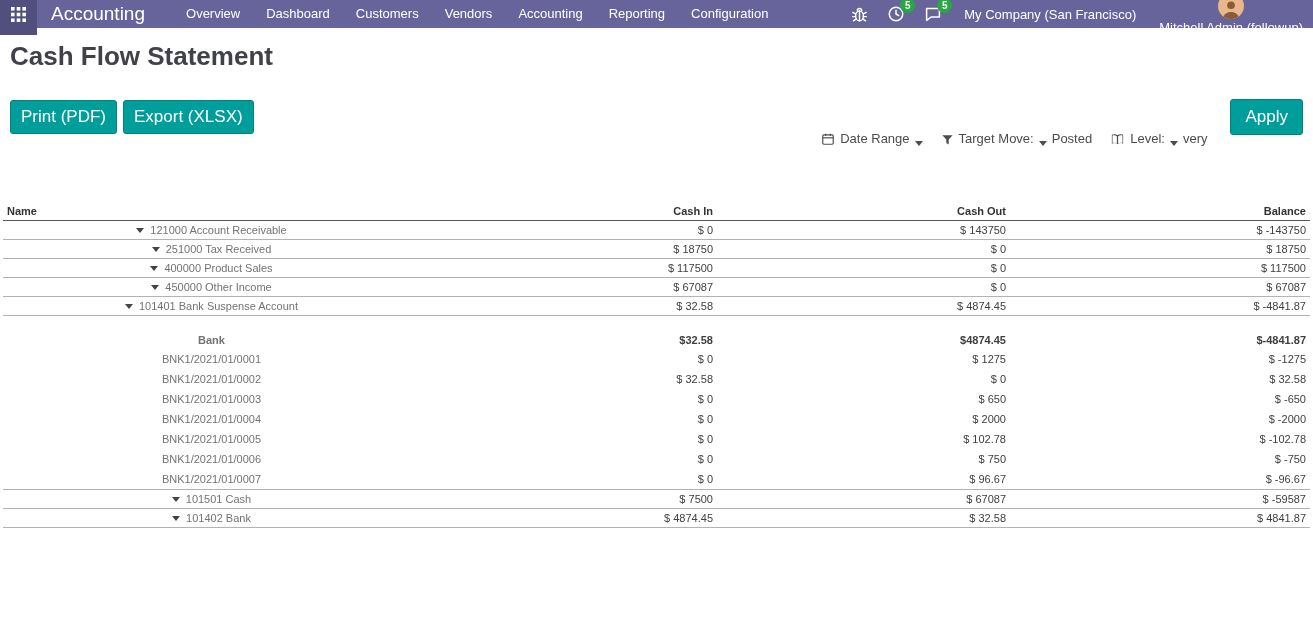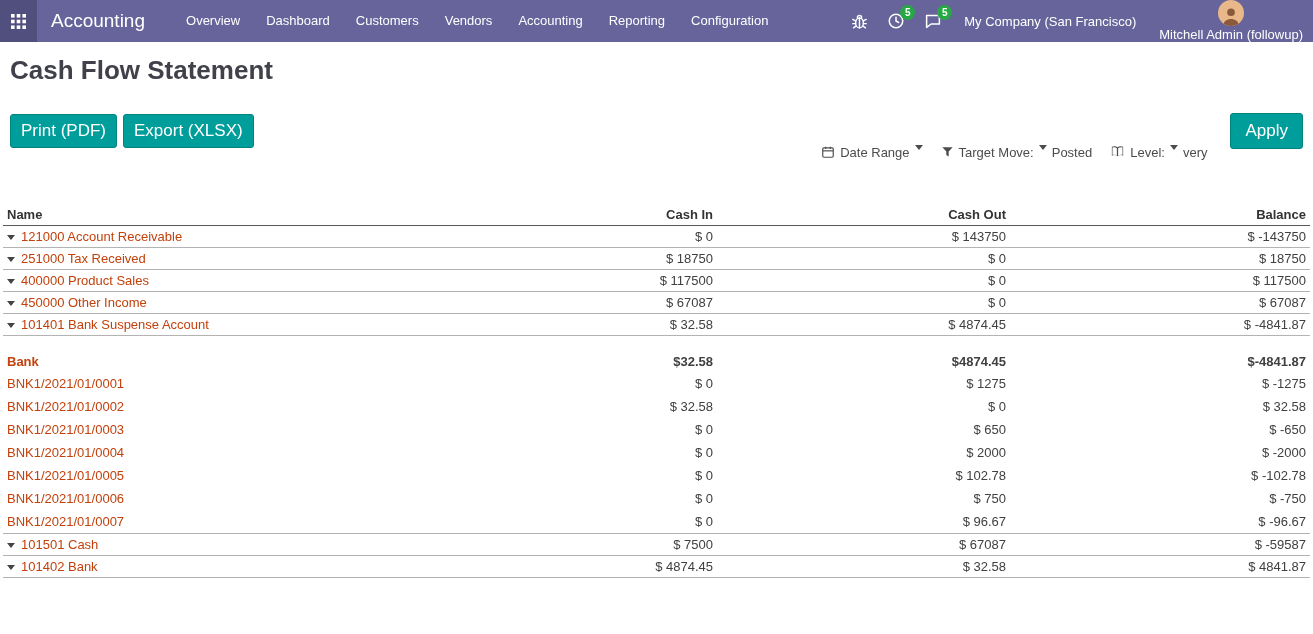--- a/index.html
+++ b/index.html
@@ -7,21 +7,21 @@
   html,body { margin:0; padding:0; }
   body {
     width: 1313px; height: 634px; overflow: hidden;
     background: #ffffff;
     font-family: "Liberation Sans", sans-serif;
     color: #404040;
   }
 
   
   .navbar {
-    height: 42px; background: #66649b; color: #fff;
+    height: 28px; background: #66649b; color: #fff;
     display: flex; align-items: center;
   }
   .apps-btn {
     width: 37px; height: 42px; background: #514f7e;
     display: flex; align-items: center; justify-content: center; cursor: pointer;
     flex: 0 0 auto;
   }
   .brand { font-size: 19px; font-weight: 500; margin: 0 28px 0 14px; cursor: pointer; white-space: nowrap; }
   .nav-menu { display: flex; list-style: none; margin: 0; padding: 0; font-size: 13px; }
   .nav-menu li { padding: 0 13px; line-height: 42px; cursor: pointer; white-space: nowrap; }
@@ -46,45 +46,45 @@
   .page-title { font-size: 26px; font-weight: bold; color: #41414b; margin: 13px 7px 0; }
 
   .controls { display: flex; align-items: center; margin: 15px 7px 0; }
   .btn {
     background: #009e9b; border: 1px solid #00827f; color: #fff;
     font-size: 17px; padding: 6px 10px; border-radius: 3px; cursor: pointer;
     font-family: "Liberation Sans", sans-serif;
   }
   .left-buttons { display: flex; gap: 6px; }
   .filters { margin-left: auto; display: flex; align-items: center; gap: 18px; color: #4c4c4c; font-size: 13px; }
-  .filter { display: flex; align-items: flex-start; gap: 5px; cursor: pointer; white-space: nowrap; margin-top: 44px; }
+  .filter { display: flex; align-items: flex-end; gap: 5px; cursor: pointer; white-space: nowrap; margin-top: 44px; }
   .caret-down {
     width: 0; height: 0; display: inline-block;
     border-left: 4px solid transparent; border-right: 4px solid transparent;
     border-top: 5px solid #4c4c4c;
   }
   .apply-btn { margin-left: 5px; padding: 7px 14px; }
 
   
-  table.report { width: 100%; border-collapse: collapse; margin-top: 44px; font-size: 13px; color: #404040; }
+  table.report { width: 100%; border-collapse: collapse; margin-top: 56px; font-size: 11px; color: #404040; }
   table.report th {
     font-weight: bold; color: #333; text-align: left;
     padding: 3px 4px; border-bottom: 1px solid #595959;
   }
   table.report th.num, table.report td.num { text-align: right; }
   table.report td { padding: 3px 4px; }
   tr.row-account td { border-top: 1px solid #b3b3b3; border-bottom: 1px solid #b3b3b3; }
   tr.row-section td { font-weight: bold; padding-top: 18px; border: none; }
   tr.row-line td { padding: 4px 4px; }
   .caret {
     display: inline-block; width: 0; height: 0; cursor: pointer;
     border-left: 4px solid transparent; border-right: 4px solid transparent;
     border-top: 5px solid #444; margin-right: 6px; vertical-align: 1px;
   }
-  td.name-cell { color: #c2410c; }
+  td.name-cell { color: #737373; text-align: center; }
 </style>
 </head>
 <body>
 
 <nav class="navbar">
   <div class="apps-btn">
     <svg width="15" height="15" viewBox="0 0 15 15">
       <g fill="#ffffff">
         <rect x="0" y="0" width="3.6" height="3.6"></rect>
           <rect x="5.7" y="0" width="3.6" height="3.6"></rect>

